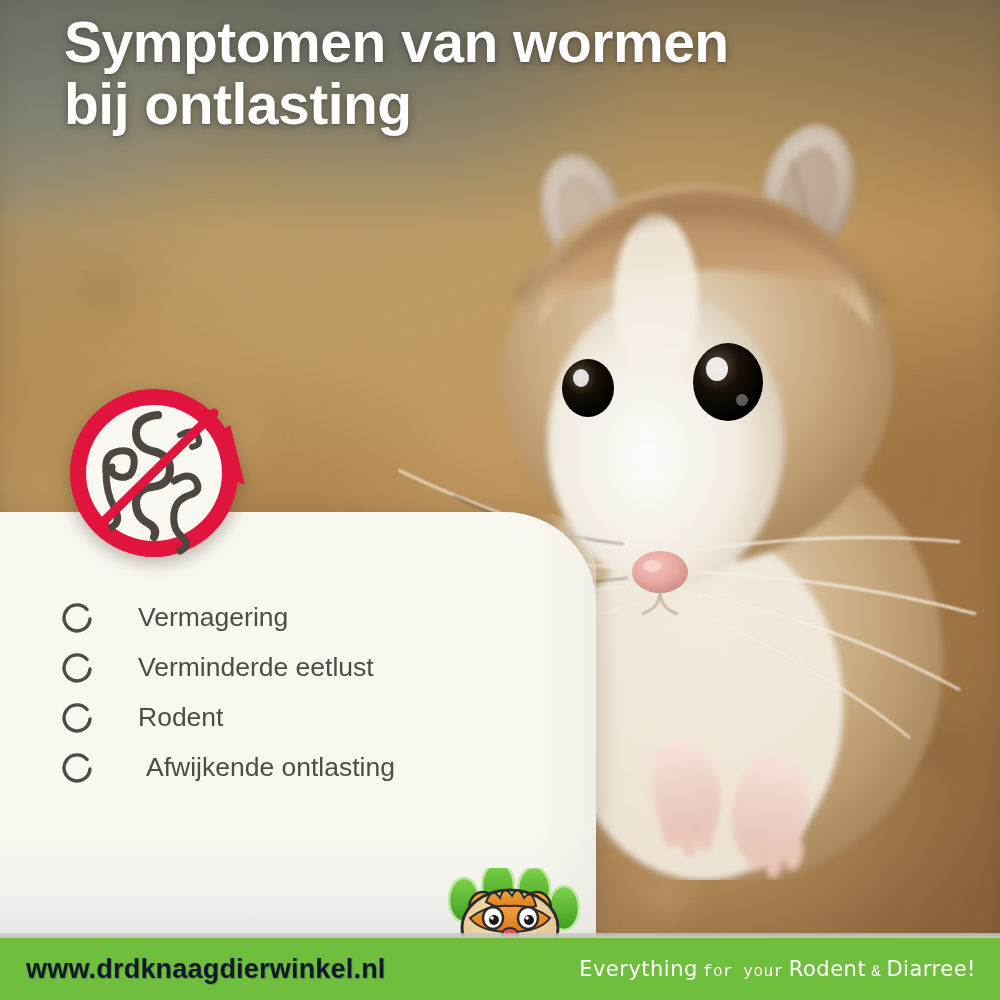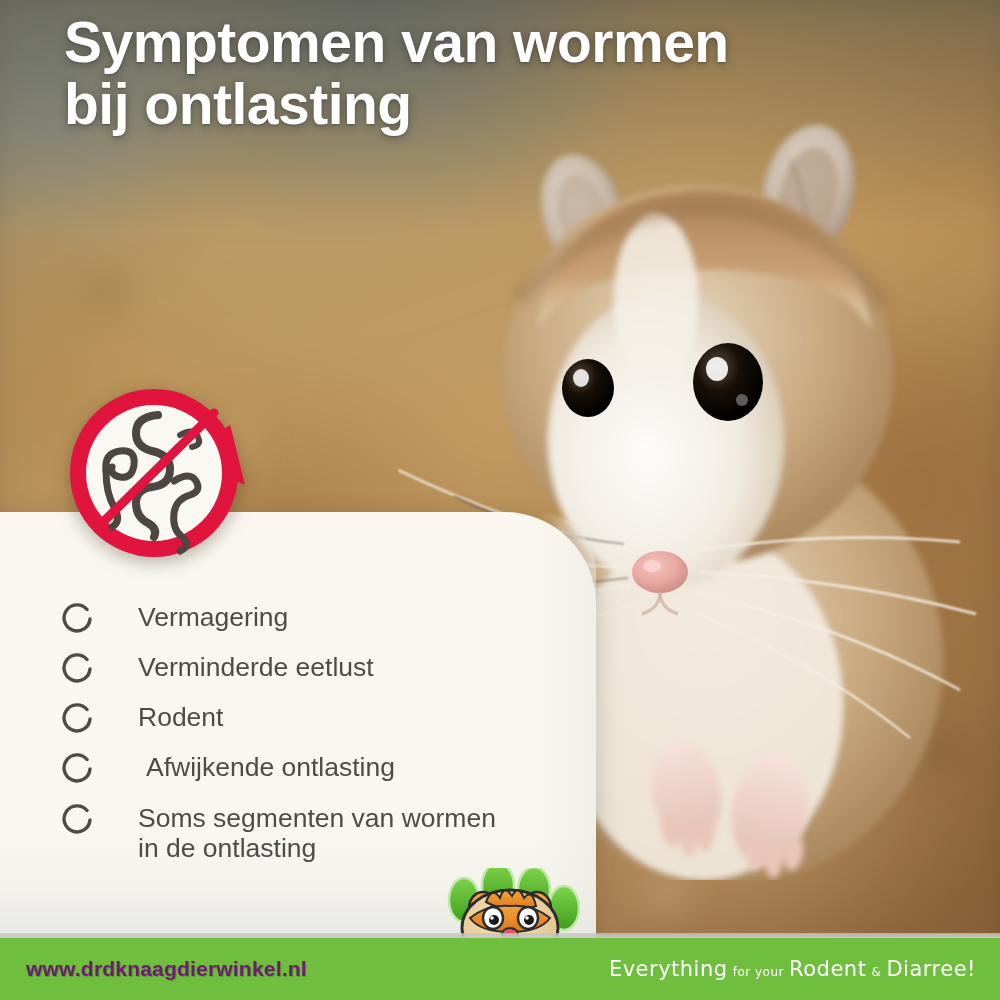--- a/index.html
+++ b/index.html
@@ -101,30 +101,30 @@
   .footer-edge {
     position: absolute; left: 0; bottom: 62px; width: 100%; height: 5px;
     background: linear-gradient(180deg, rgba(196,196,194,.75), #c9c9c6);
   }
   .footer {
     position: absolute; left: 0; bottom: 0; width: 100%; height: 62px;
     background: #6fbe3e;
   }
   .footer-url {
     position: absolute; left: 26px; top: 50%; transform: translateY(-50%);
-    color: #701a75; font-size: 21px; font-weight: bold; letter-spacing: .2px;
+    color: #0f172a; font-size: 27px; font-weight: bold; letter-spacing: .2px;
     text-shadow: 1px 1px 0 rgba(70,120,40,.55);
   }
   .footer-tagline {
     position: absolute; right: 24px; top: 50%; transform: translateY(-50%);
     color: #ffffff; white-space: nowrap;
     font-family: "DejaVu Sans", sans-serif;
   }
   .footer-tagline .big   { font-size: 21px; letter-spacing: .5px; }
-  .footer-tagline .small { font-size: 12px; letter-spacing: .5px; }
+  .footer-tagline .small { font-size: 16px; letter-spacing: .5px; font-family: Liberation Mono, monospace; }
 
   
   .brand { position: absolute; left: 398px; bottom: 14px; width: 220px; height: 118px; }
   .brand svg { width: 100%; height: 100%; display: block; }
 </style>
 </head>
 <body>
 
 <div id="poster">
 
@@ -314,29 +314,20 @@
 
     <div class="sym-row indent">
       <span class="sym-mark">
         <svg viewBox="0 0 34 34" xmlns="http://www.w3.org/2000/svg">
           <path d="M25 7.5 A13 13 0 1 0 28 17" fill="none" stroke="#4F4B48" stroke-width="3.4" stroke-linecap="round"></path>
         </svg>
       </span>
       <span class="sym-text">Afwijkende ontlasting</span>
     </div>
 
-    <div class="sym-row">
-      <span class="sym-mark">
-        <svg viewBox="0 0 34 34" xmlns="http://www.w3.org/2000/svg">
-          <path d="M25 7.5 A13 13 0 1 0 28 17" fill="none" stroke="#4F4B48" stroke-width="3.4" stroke-linecap="round"></path>
-        </svg>
-      </span>
-      <span class="sym-text">Soms segmenten van wormen
-in de ontlasting</span>
-    </div>
 
   </div>
 
   <div class="brand">
     <svg viewBox="0 0 220 118" xmlns="http://www.w3.org/2000/svg">
       <defs>
         <linearGradient id="pawG2" x1="0" y1="0" x2="0" y2="1">
           <stop offset="0%" stop-color="#7ED34A"></stop>
             <stop offset="100%" stop-color="#3F9E1E"></stop>
         </linearGradient>

